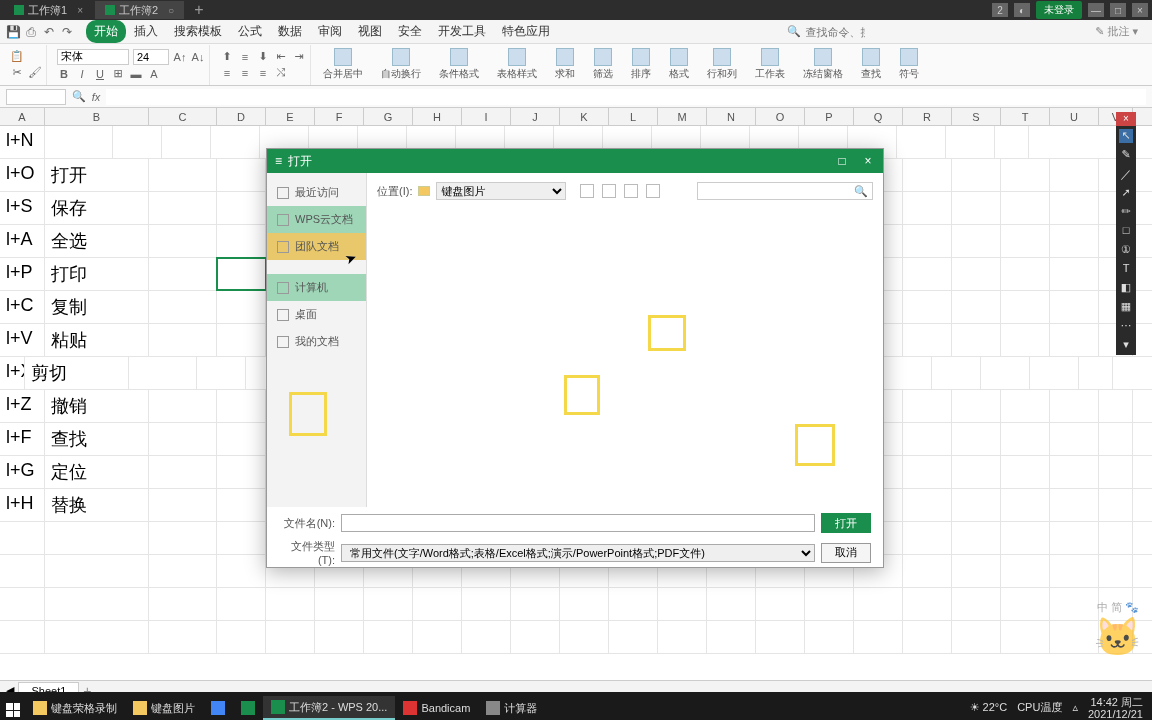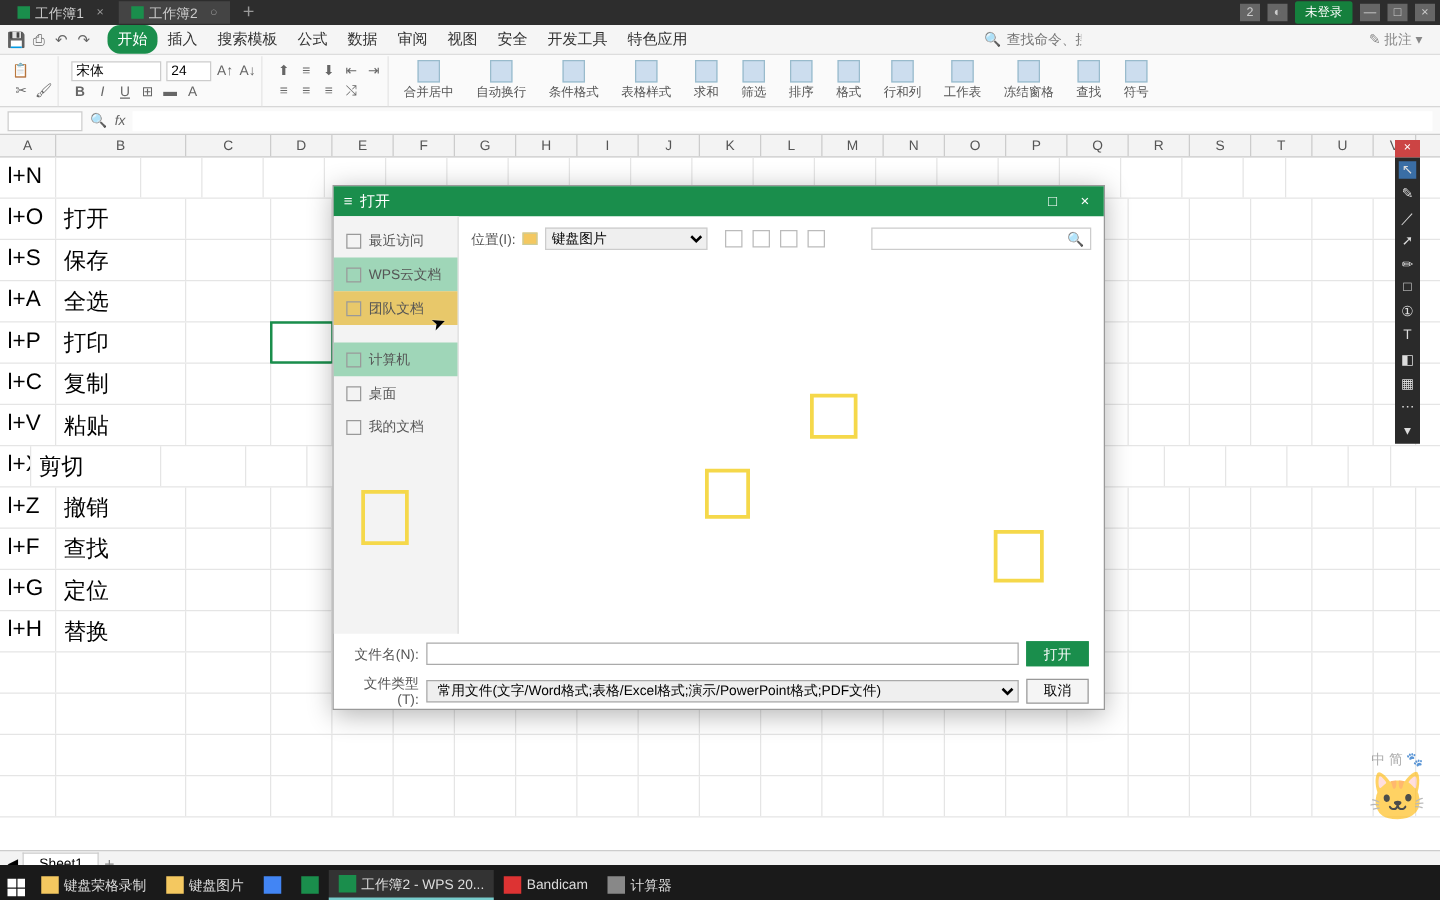--- a/index.html
+++ b/index.html
@@ -830,13 +830,22 @@
       </div>
       <div class="task-item">
         <span class="task-icon" style="background: rgb(221, 51, 51);"></span>
         <span>Bandicam</span>
       </div>
       <div class="task-item">
         <span class="task-icon" style="background: rgb(136, 136, 136);"></span>
         <span>计算器</span>
       </div>
     </div>
+  <div class="tray">
+    <span>☀ <span>22°C</span></span>
+    <span>CPU温度</span>
+    <span>▵</span>
+    <div class="clock">
+      <div><span>14:42</span> <span>周二</span></div>
+      <div>2021/12/21</div>
+    </div>
+  </div>
 </div>
 
 </body></html>

